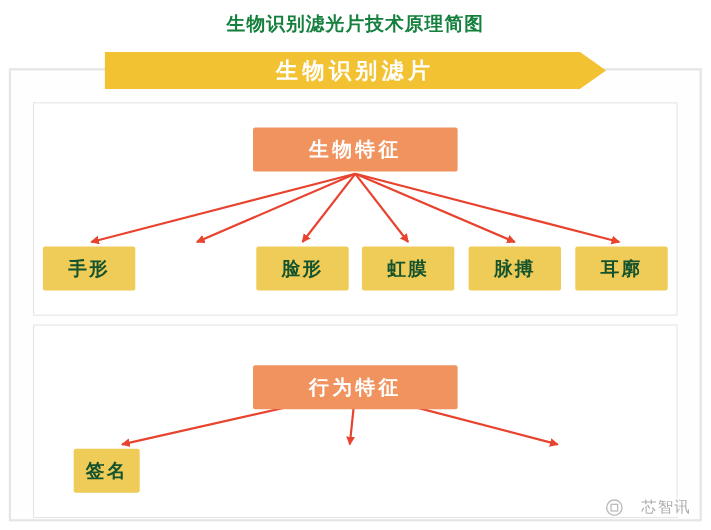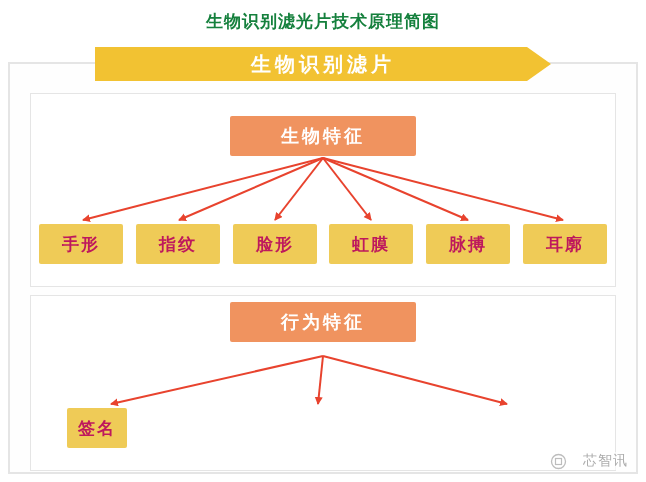--- a/index.html
+++ b/index.html
@@ -49,25 +49,25 @@
   .arrows line { stroke:var(--arrow,#e8432e); stroke-width:2; }
   .arrows .ah { fill:var(--arrow,#e8432e); }
   .root-box {
     position:absolute; left:50%; transform:translateX(-50%);
     top:22px; width:186px; height:40px;
     background:var(--root-box-bg,#f0935f);
     color:#fff; font-size:18px; font-weight:bold; letter-spacing:3px;
     display:flex; align-items:center; justify-content:center;
     border-radius:2px;
   }
-  .panel.behavior .root-box { top:6px; }
+  .panel.behavior .root-box { top:36px; }
   .leaf {
     position:absolute; top:130px; height:40px; width:84px;
     background:var(--leaf-bg,#efcb57);
-    color:#be185d; font-size:17px; font-weight:bold; letter-spacing:2px;
+    color:#14532d; font-size:17px; font-weight:bold; letter-spacing:2px;
     display:flex; align-items:center; justify-content:center;
     border-radius:2px;
   }
   .panel.behavior .leaf { top:112px; }
   
   .leaf.b0 { left:8px; }   .leaf.b1 { left:105px; }
   .leaf.b2 { left:202px; } .leaf.b3 { left:298px; }
   .leaf.b4 { left:395px; } .leaf.b5 { left:492px; }
   
   .leaf.h0 { left:36px;  width:60px; }
@@ -104,21 +104,20 @@
         <line x1="292" y1="64" x2="148" y2="126" marker-end="url(#ah1)"></line>
         <line x1="292" y1="64" x2="244" y2="126" marker-end="url(#ah1)"></line>
         <line x1="292" y1="64" x2="340" y2="126" marker-end="url(#ah1)"></line>
         <line x1="292" y1="64" x2="437" y2="126" marker-end="url(#ah1)"></line>
         <line x1="292" y1="64" x2="532" y2="126" marker-end="url(#ah1)"></line>
       </svg>
       <div class="root-box">
         <span>生物特征</span>
       </div>
       <div class="leaf b0">手形</div>
-      <div class="leaf b1">指纹</div>
       <div class="leaf b3">虹膜</div>
       <div class="leaf b2">脸形</div>
       <div class="leaf b5">耳廓</div>
       <div class="leaf b4">脉搏</div>
     </section>
 
     <section class="panel behavior">
       <svg class="arrows" viewBox="0 0 584 174" preserveAspectRatio="none">
         <defs>
           <marker id="ah2" markerWidth="9" markerHeight="9" refX="7" refY="4" orient="auto" markerUnits="userSpaceOnUse">

